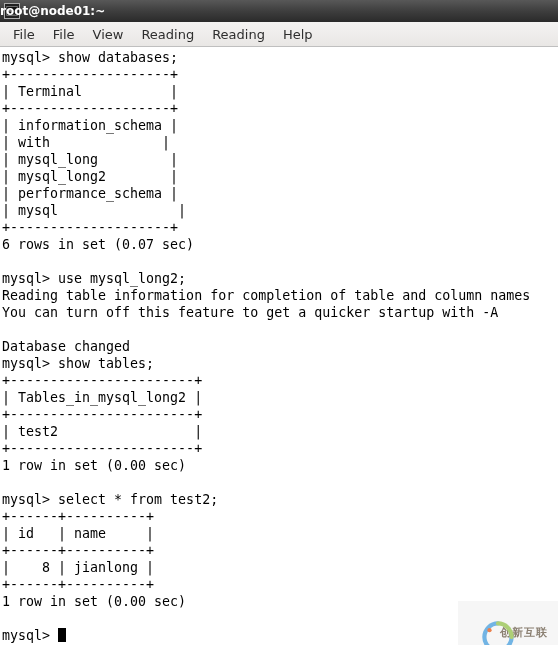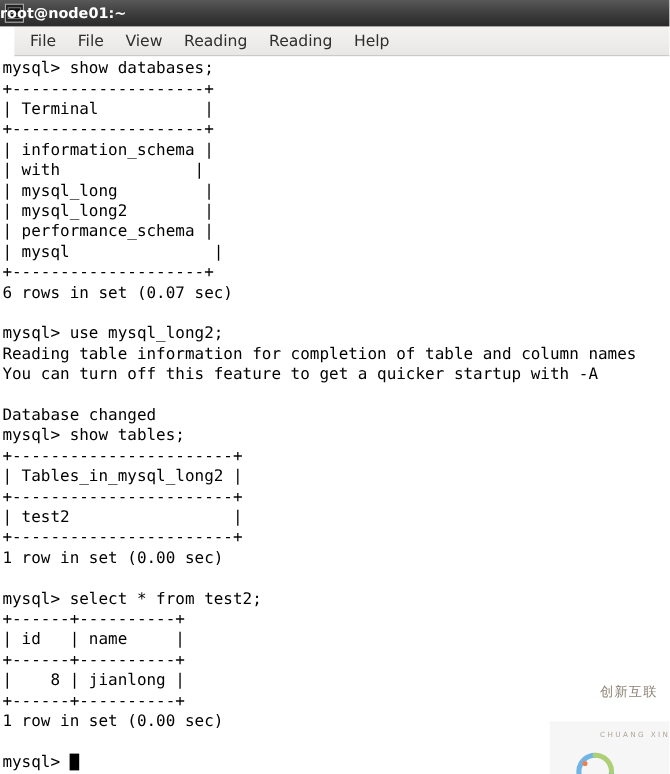--- a/index.html
+++ b/index.html
@@ -35,21 +35,20 @@
   .menubar {
     height: 25px;
     background: linear-gradient(to bottom, #f4f3f2 0%, #e9e7e5 100%);
     border-bottom: 1px solid #bfbfbf;
     display: flex;
     align-items: center;
     padding: 0 4px;
     font-family: "DejaVu Sans", "Liberation Sans", sans-serif;
     font-size: 13px;
     color: #2e2e2e;
-    margin-left: 12px;
   }
   .menubar .menu-item {
     padding: 2px 9px;
     cursor: pointer;
   }
   .terminal {
     background: #ffffff;
     color: #000000;
     padding: 2px 2px;
     font-size: 13.3px;
@@ -69,23 +68,24 @@
   }
   .watermark {
     position: absolute;
     right: 0;
     bottom: 0;
     width: 100px;
     height: 44px;
     background: #f5f5f5;
     opacity: 0.85;
     display: flex;
-    align-items: flex-end;
+    align-items: flex-start;
     padding: 2px 4px;
     font-family: "DejaVu Sans", sans-serif;
+    font-weight: bold;
   }
   .watermark .wm-logo {
     width: 34px; height: 34px;
     position: relative;
     margin-right: 4px;
   }
   .watermark .wm-logo svg { width: 34px; height: 34px; }
   .watermark .wm-text {
     font-size: 11px;
     color: #776a5a;

